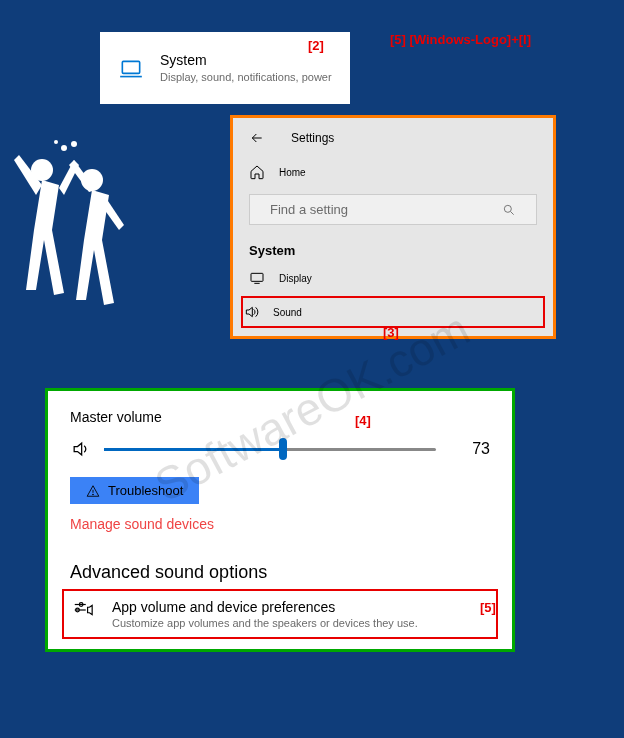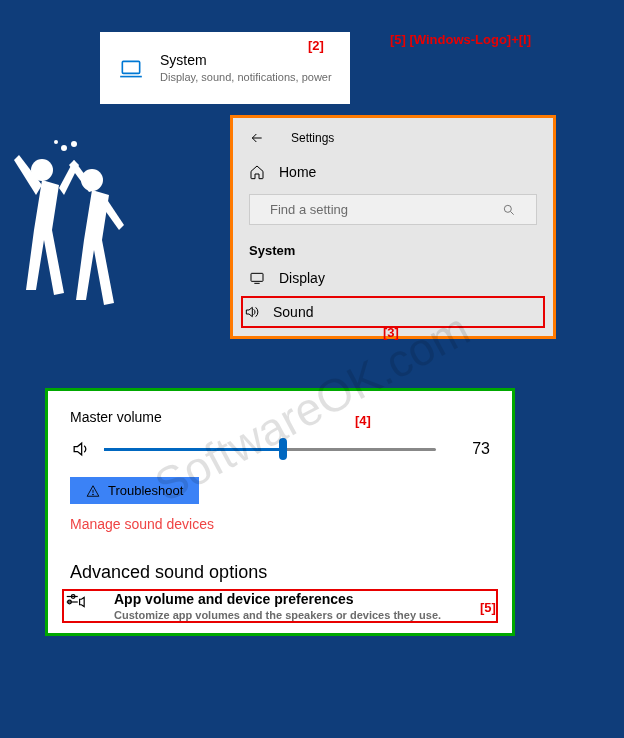--- a/index.html
+++ b/index.html
@@ -58,21 +58,21 @@
       top: 115px;
       left: 230px;
       width: 326px;
       background: #e6e6e6;
       border: 3px solid #ff7a00;
       padding: 12px 0 6px 0;
     }
     .settings-header { display: flex; align-items: center; gap: 26px; padding: 0 16px 10px 16px; }
     .settings-header .back { font-size: 16px; color: #000; }
     .settings-header .label { font-size: 12px; color: #000; }
-    .nav-row { display: flex; align-items: center; gap: 14px; padding: 8px 16px; font-size: 14px; color: #000; }
+    .nav-row { display: flex; align-items: center; gap: 14px; padding: 8px 16px; font-size: 10px; color: #000; }
     .nav-row.selected { border: 2px solid #e80000; margin: 2px 8px; padding: 6px 0; }
     .search-box {
       margin: 6px 16px 10px 16px;
       background: #f0f0f0;
       border: 1px solid #ccc;
       padding: 7px 20px;
       display: flex;
       justify-content: space-between;
       align-items: center;
       font-size: 13px;
@@ -96,21 +96,21 @@
     .slider-fill { position: absolute; left: 0; top: 0; height: 100%; background: #0067c0; width: 54%; }
     .slider-thumb { position: absolute; top: 50%; left: 54%; width: 8px; height: 22px; background: #0067c0; border-radius: 4px; transform: translate(-50%, -50%); }
     .volume-val { font-size: 16px; color: #000; min-width: 40px; text-align: right; }
     .troubleshoot-btn {
       display: inline-flex; align-items: flex-end; gap: 8px;
       background: #3b82f6; padding: 6px 16px; font-size: 13px; color: #000;
       margin-bottom: 12px;
     }
     .link { color: #ef4444; font-size: 14px; display: block; margin-bottom: 30px; }
     .adv-heading { font-size: 18px; font-weight: 400; margin-bottom: 14px; }
-    .app-vol-row { display: flex; gap: 28px; align-items: flex-start; border: 2px solid #e80000; margin: -8px; font-weight: bold; }
+    .app-vol-row { display: flex; gap: 18px; align-items: flex-start; border: 2px solid #e80000; padding: 8px; margin: -8px; }
     .app-vol-row .title { font-size: 14px; color: #000; }
     .app-vol-row .sub { font-size: 11px; color: #6b6b6b; margin-top: 2px; }
 
     
     .figures {
       position: absolute;
       top: 140px;
       left: 4px;
       width: 140px;
       height: 180px;

